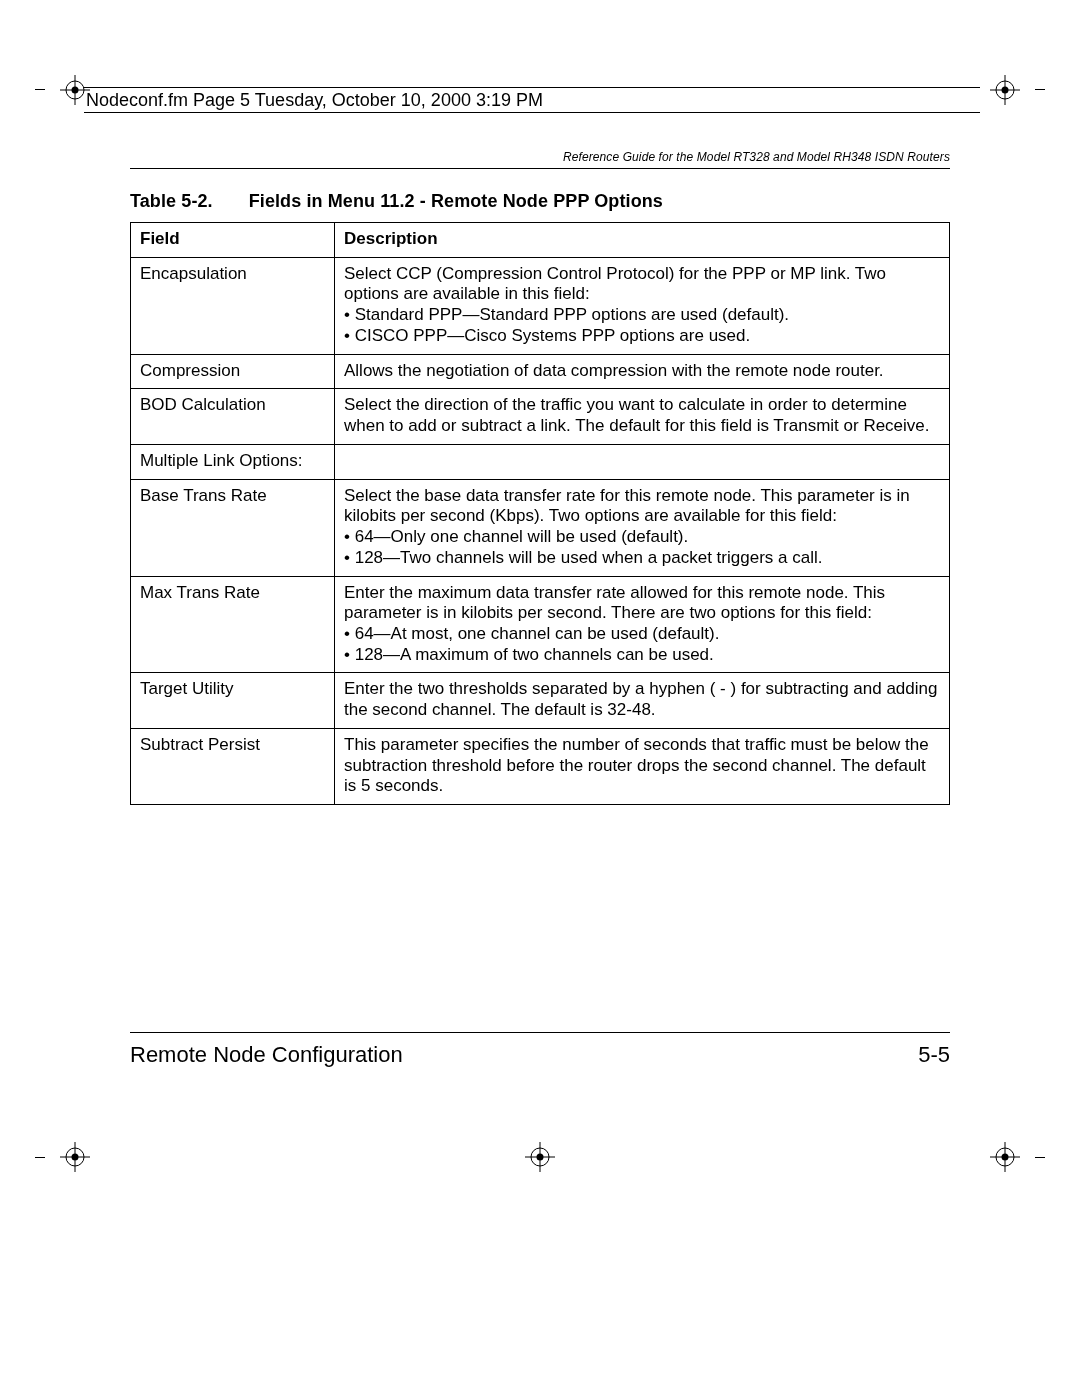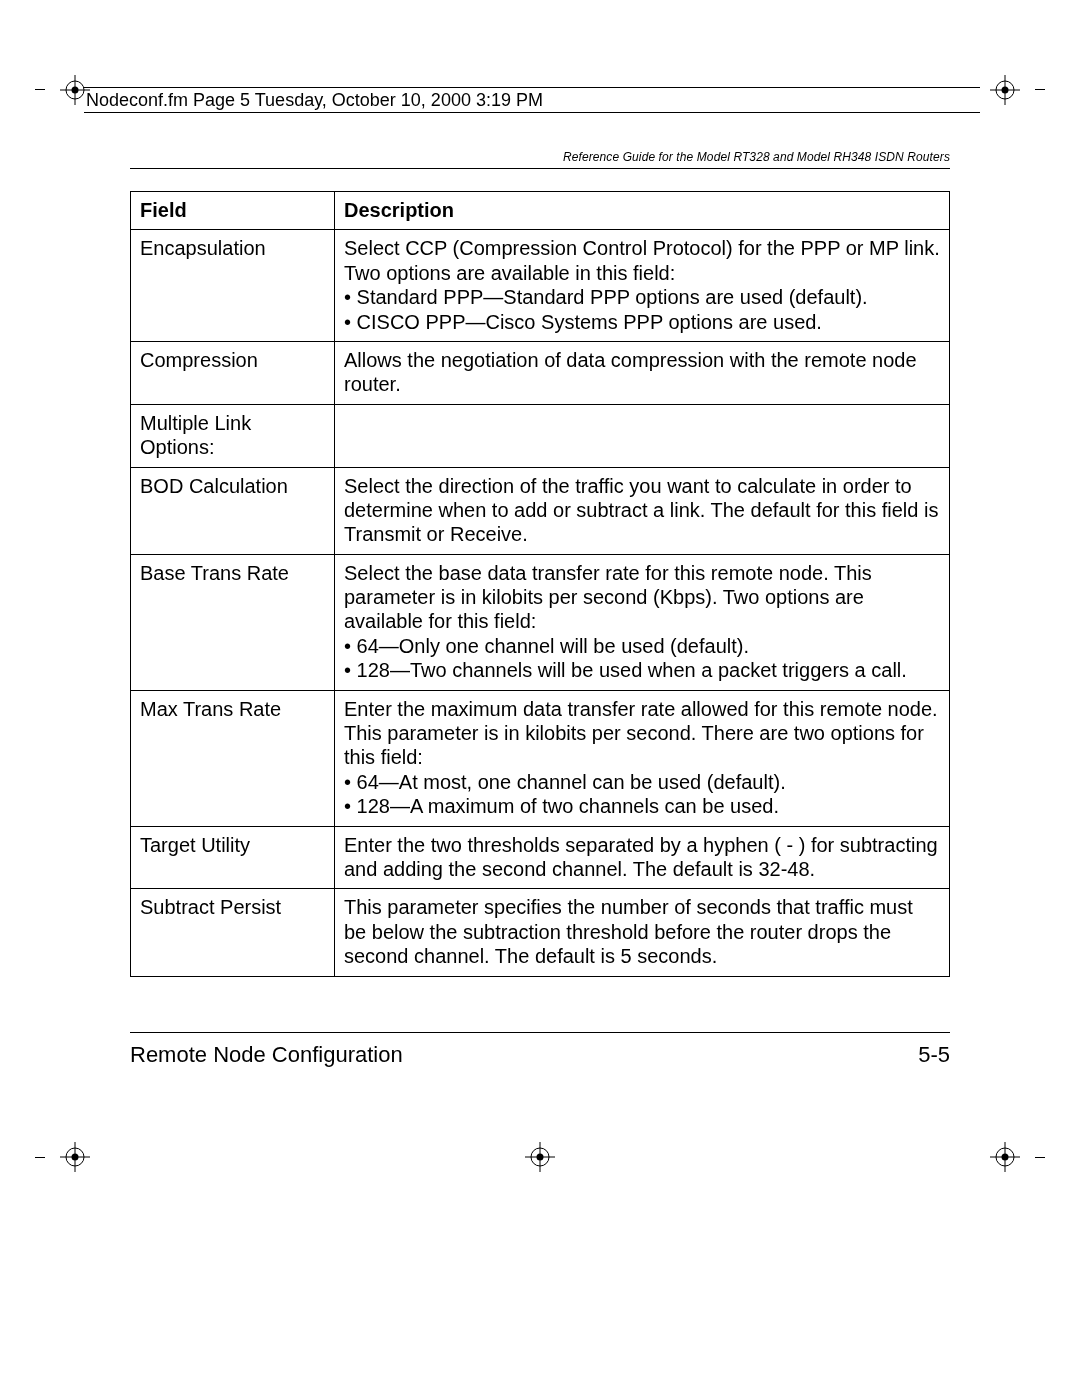--- a/index.html
+++ b/index.html
@@ -75,21 +75,21 @@
     font-size: 18px;
     font-weight: bold;
     margin-bottom: 10px;
     letter-spacing: 0.1px;
   }
   .table-caption .caption-label { display: inline-block; margin-right: 36px; }
 
   table.field-table {
     width: 100%;
     border-collapse: collapse;
-    font-size: 20px;
+    font-size: 17px;
     line-height: 1.22;
   }
   table.field-table th, table.field-table td {
     border: 1px solid #000;
     text-align: left;
     vertical-align: top;
     padding: 6px 9px 7px 9px;
   }
   table.field-table th {
     font-weight: bold;
@@ -160,46 +160,49 @@
       <line x1="0" y1="15" x2="30" y2="15" stroke="#000" stroke-width="1"></line>
     </svg>
 </div>
 
 <div class="print-header">Nodeconf.fm  Page 5  Tuesday, October 10, 2000  3:19 PM</div>
 
 <div class="page">
   <div class="doc-title">Reference Guide for the Model RT328 and Model RH348 ISDN Routers</div>
 
 
+  <div class="table-caption">
+    <span class="caption-label">Table 5-2.</span><span>Fields in Menu 11.2 - Remote Node PPP Options</span>
+  </div>
 
   <table class="field-table">
     <thead>
       <tr>
         <th>Field</th>
         <th>Description</th>
       </tr>
     </thead>
     <tbody>
       <tr>
         <td class="field-col">Encapsulation</td>
         <td style="white-space:pre-line;">Select CCP (Compression Control Protocol) for the PPP or MP link. Two options are available in this field:
 • Standard PPP—Standard PPP options are used (default).
 • CISCO PPP—Cisco Systems PPP options are used.</td>
       </tr>
       <tr>
         <td class="field-col">Compression</td>
         <td>Allows the negotiation of data compression with the remote node router.</td>
       </tr>
       <tr>
+        <td class="sub-row-field">BOD Calculation</td>
+        <td class="sub-row-desc" style="white-space:pre-line;">Select the direction of the traffic you want to calculate in order to determine when to add or subtract a link. The default for this field is Transmit or Receive.</td>
+      </tr>
+      <tr>
         <td class="field-col no-bot">Multiple Link Options:</td>
         <td class="no-bot"></td>
-      </tr>
-      <tr>
-        <td class="sub-row-field">BOD Calculation</td>
-        <td class="sub-row-desc" style="white-space:pre-line;">Select the direction of the traffic you want to calculate in order to determine when to add or subtract a link. The default for this field is Transmit or Receive.</td>
       </tr>
       <tr>
         <td class="sub-row-field">Base Trans Rate</td>
         <td class="sub-row-desc" style="white-space:pre-line;">Select the base data transfer rate for this remote node. This parameter is in kilobits per second (Kbps). Two options are available for this field:
 • 64—Only one channel will be used (default).
 • 128—Two channels will be used when a packet triggers a call.</td>
       </tr>
       <tr>
         <td class="sub-row-field">Max Trans Rate</td>
         <td class="sub-row-desc" style="white-space:pre-line;">Enter the maximum data transfer rate allowed for this remote node. This parameter is in kilobits per second. There are two options for this field:

